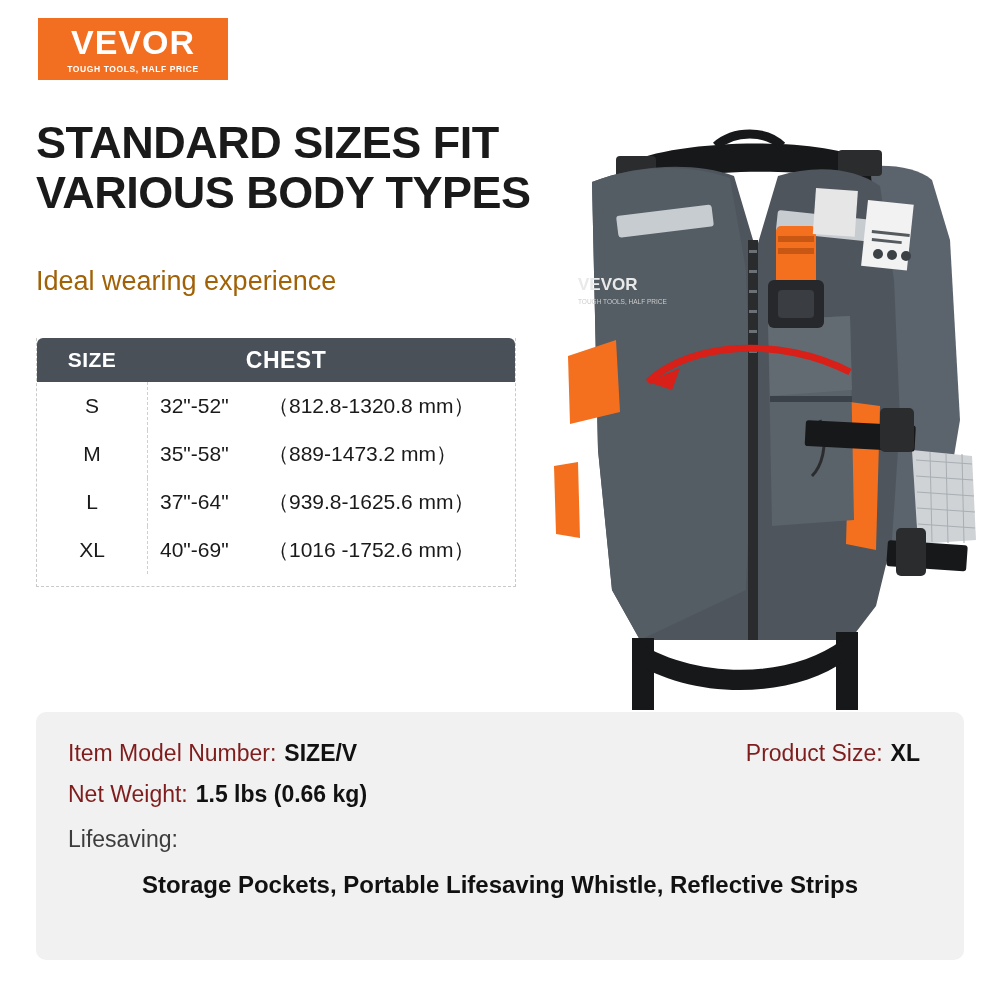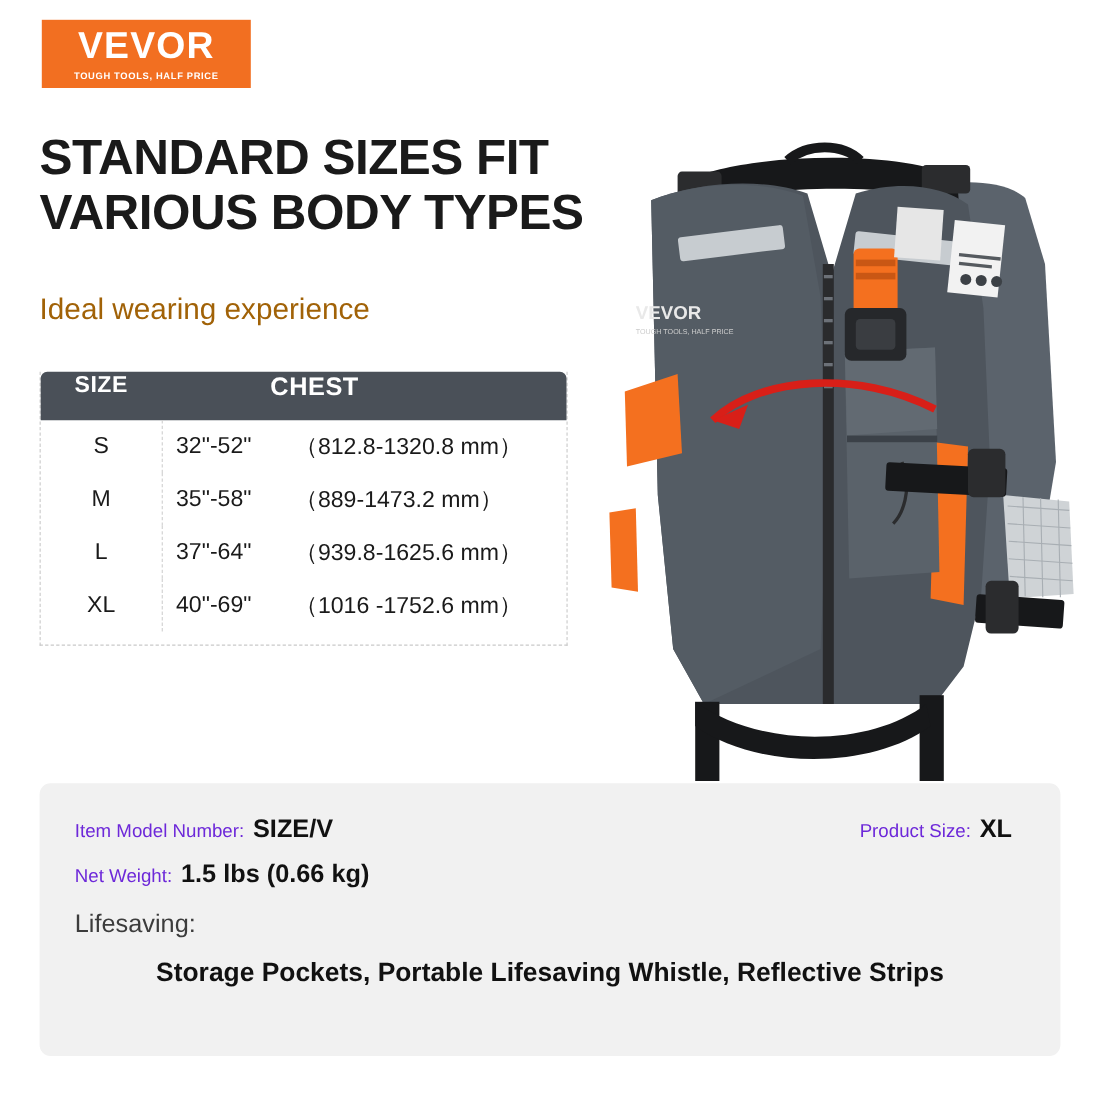--- a/index.html
+++ b/index.html
@@ -80,21 +80,21 @@
     border-top: none;
     box-sizing: border-box;
     background: #ffffff;
     padding-bottom: 12px;
   }
   .size-head {
     display: flex;
     background: #4a5058;
     color: #ffffff;
     height: 44px;
-    align-items: flex-start;
+    align-items: center;
     border-radius: 6px 6px 0 0;
   }
   .size-head .col-size {
     width: 110px;
     text-align: center;
     font-size: 21px;
     font-weight: bold;
     letter-spacing: 0.5px;
   }
   .size-head .col-chest {
@@ -155,22 +155,22 @@
     border-radius: 10px;
     box-sizing: border-box;
     padding: 28px 32px;
   }
   .spec-row {
     display: flex;
     align-items: baseline;
     margin-bottom: 14px;
   }
   .spec-label {
-    font-size: 17px;
-    color: #6d28d9;
+    font-size: 23px;
+    color: #7f1d1d;
   }
   .spec-value {
     font-size: 23px;
     font-weight: bold;
     color: #111111;
     margin-left: 8px;
   }
   .spec-right {
     margin-left: auto;
     display: flex;

